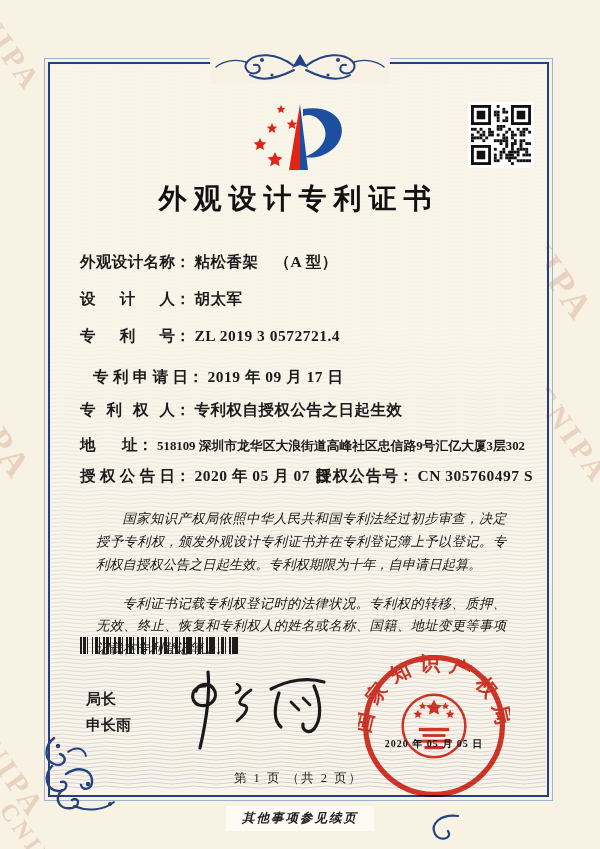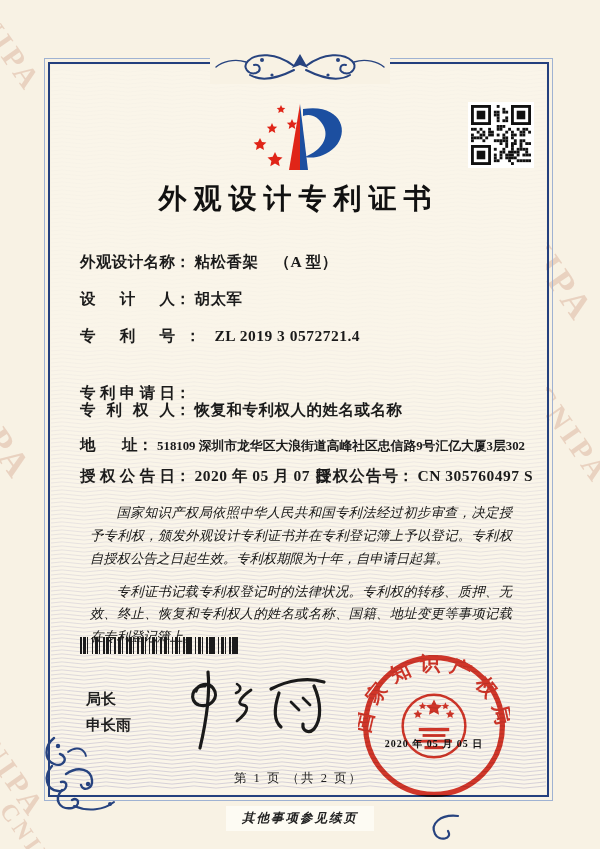--- a/index.html
+++ b/index.html
@@ -30,21 +30,21 @@
        font-size:15.5px;font-weight:600;color:#1b1b1b;white-space:nowrap;}
   .lbl{display:inline-block;width:95px;text-align:justify;text-align-last:justify;}
   .colon{margin:0 4px 0 0;}
   .val{letter-spacing:0.5px;}
   .val.small{font-size:12.8px;letter-spacing:0;}
   .pair2{position:absolute;left:236px;display:flex;align-items:baseline;}
   .pair2 .lbl{width:82px;}
 
   .body-text{position:absolute;left:80px;top:492px;width:442px;font-size:13.3px;
              font-style:italic;line-height:1.72;color:#151515;text-align:justify;}
-  .body-text p{margin:10px;text-indent:2em;font-style:italic;}
+  .body-text p{margin:16px;text-indent:2em;font-style:italic;}
 
   .barcode{position:absolute;left:80px;top:637px;width:160px;height:17px;
     background:repeating-linear-gradient(90deg,#1c1c1c 0 1.5px,transparent 1.5px 3px,
     #1c1c1c 3px 6px,transparent 6px 7px,#1c1c1c 7px 8px,transparent 8px 11.5px);}
 
   .signer-title{position:absolute;left:86px;top:690px;font-size:15px;font-weight:700;color:#222;}
   .signer-name{position:absolute;left:86px;top:716px;font-size:15px;font-weight:700;color:#222;}
   .signature{position:absolute;left:175px;top:664px;}
 
   .seal{position:absolute;left:358px;top:650px;mix-blend-mode:multiply;opacity:0.93;}
@@ -428,33 +428,34 @@
     <div class="row" style="top:252px;">
       <span class="lbl">外观设计名称</span>
         <span class="colon">：</span>
       <span class="val">粘松香架　（A 型）</span>
     </div>
     <div class="row" style="top:289px;">
       <span class="lbl">设计人</span>
         <span class="colon">：</span>
       <span class="val">胡太军</span>
     </div>
-    <div class="row" style="top:326px;gap:10px;">
+    <div class="row" style="top:326px;">
       <span class="lbl">专利号</span>
         <span class="colon">：</span>
       <span class="val">ZL 2019 3 0572721.4</span>
     </div>
-    <div class="row" style="top:383px;">
+    <div class="row" style="top:367px;margin-left:13px;">
       <span class="lbl">专利申请日</span>
         <span class="colon">：</span>
+      <span class="val">2019 年 09 月 17 日</span>
     </div>
     <div class="row" style="top:400px;">
       <span class="lbl">专利权人</span>
         <span class="colon">：</span>
-      <span class="val">恢复和专利权人的姓名或名称</span>
+      <span class="val">专利权自授权公告之日起生效</span>
     </div>
     <div class="row" style="top:435px;">
       <span class="lbl">地址</span>
         <span class="colon">：</span>
       <span class="val small">518109 深圳市龙华区大浪街道高峰社区忠信路9号汇亿大厦3层302</span>
     </div>
     <div class="row" style="top:466px;">
       <span class="lbl">授权公告日</span>
         <span class="colon">：</span>
       <span class="val">2020 年 05 月 07 日</span>

